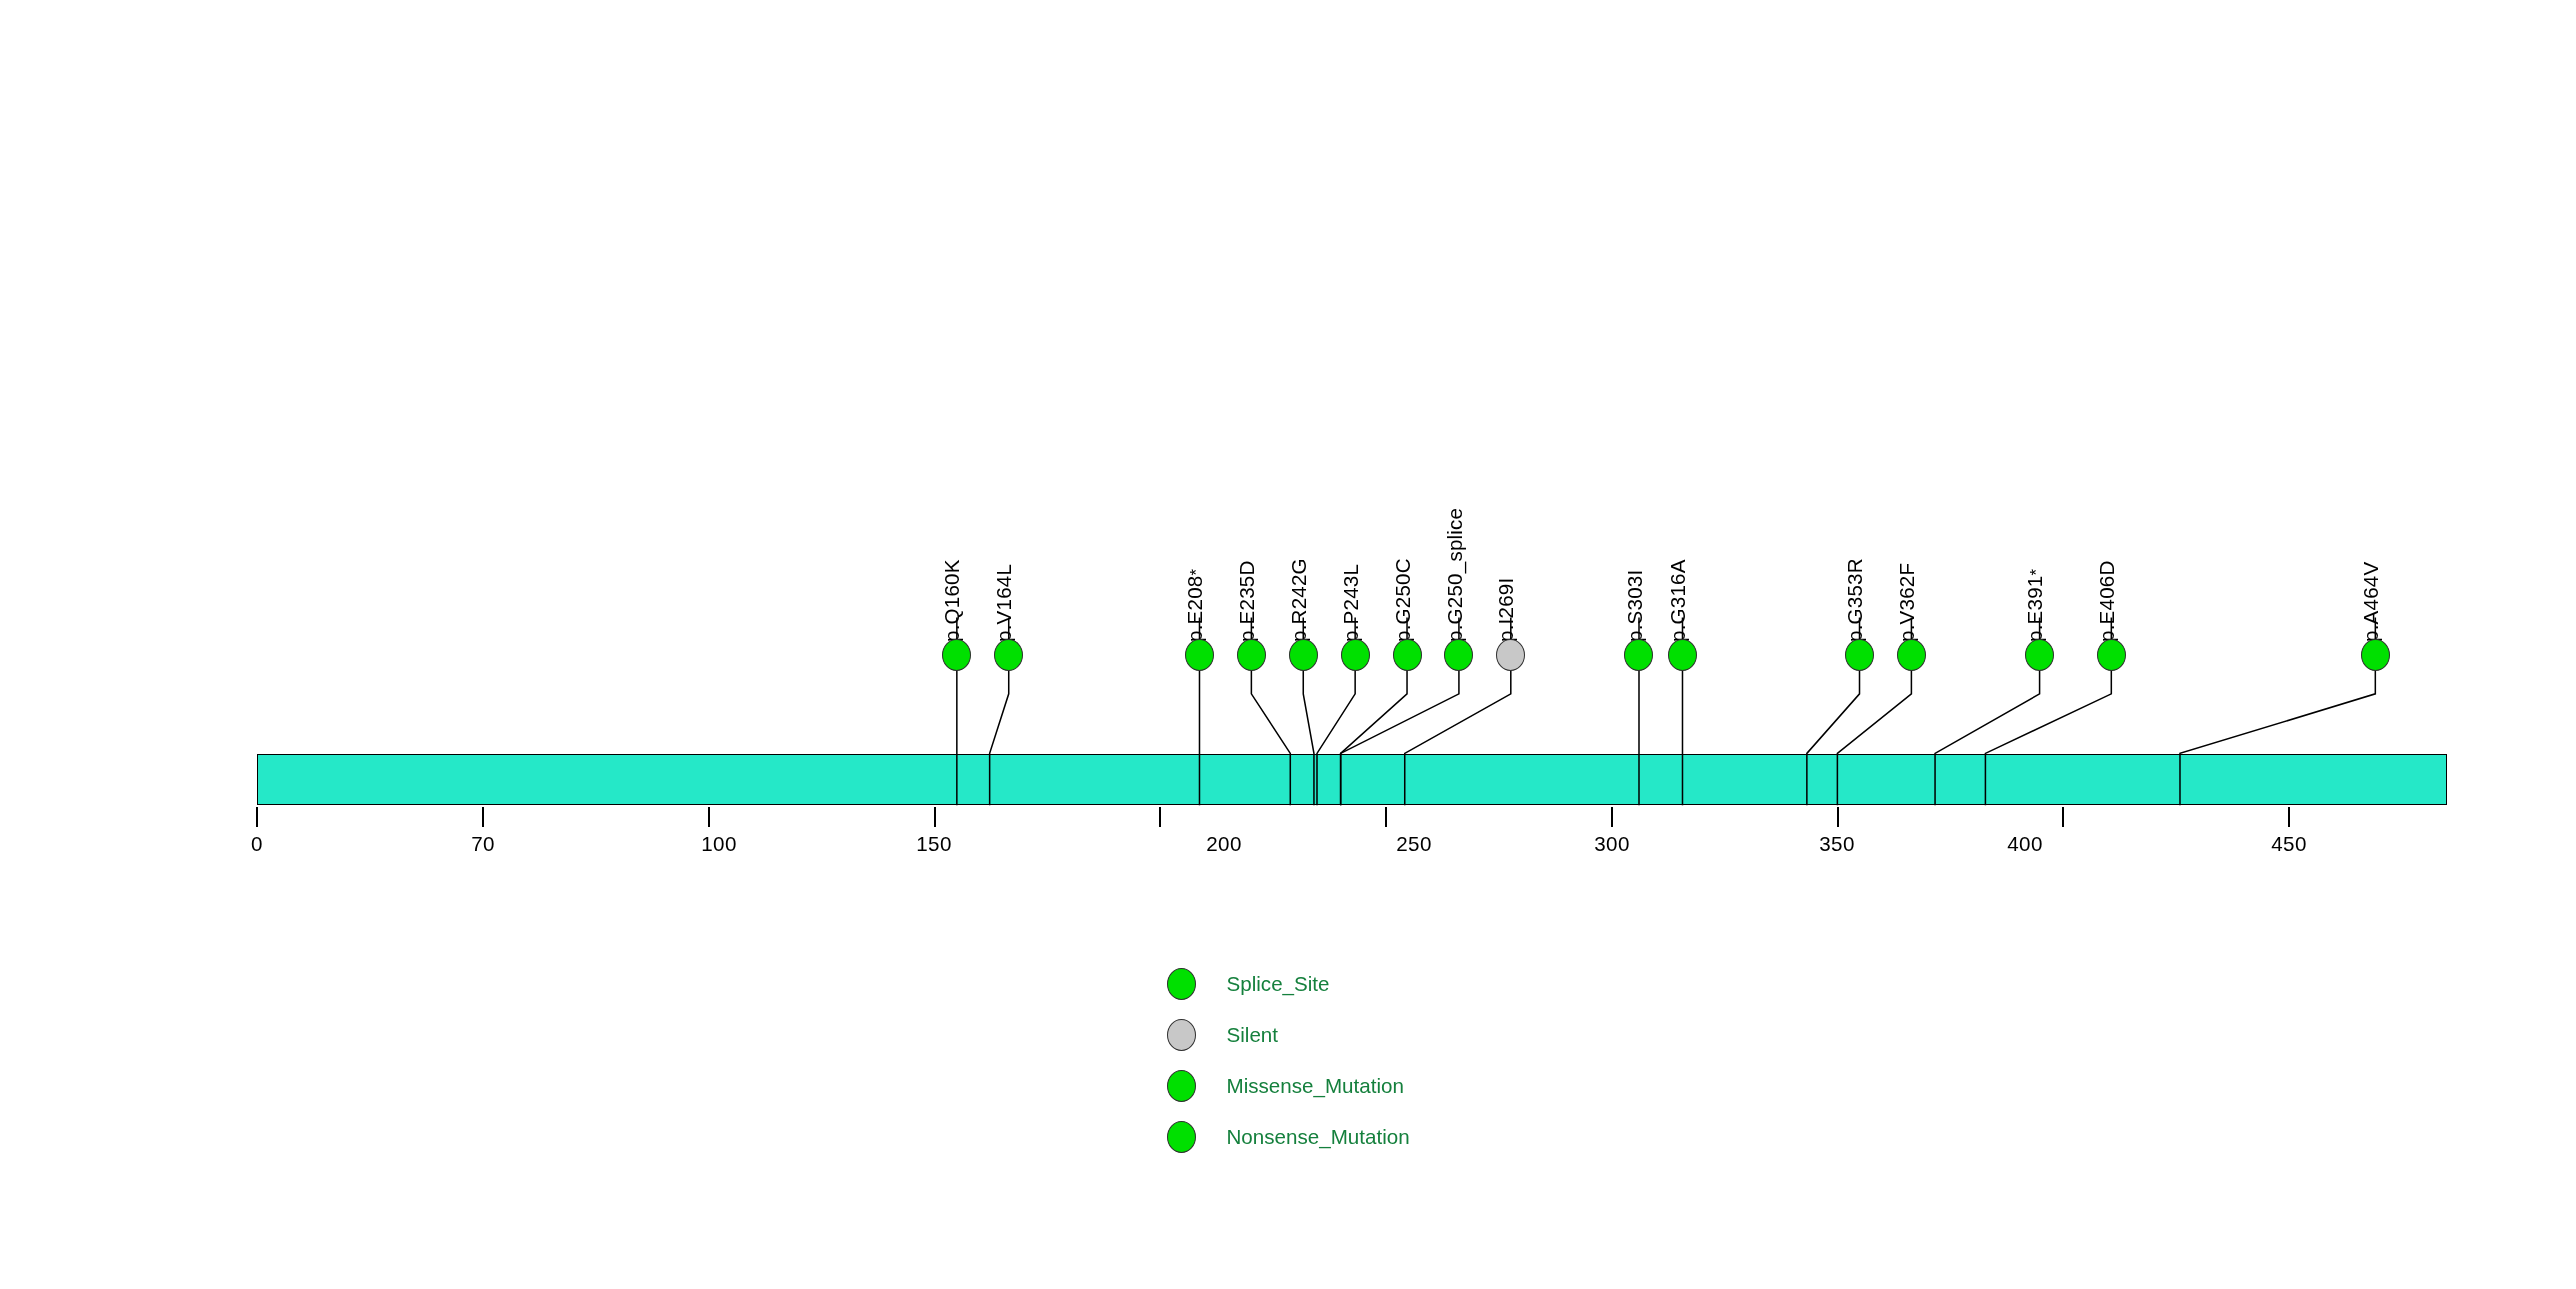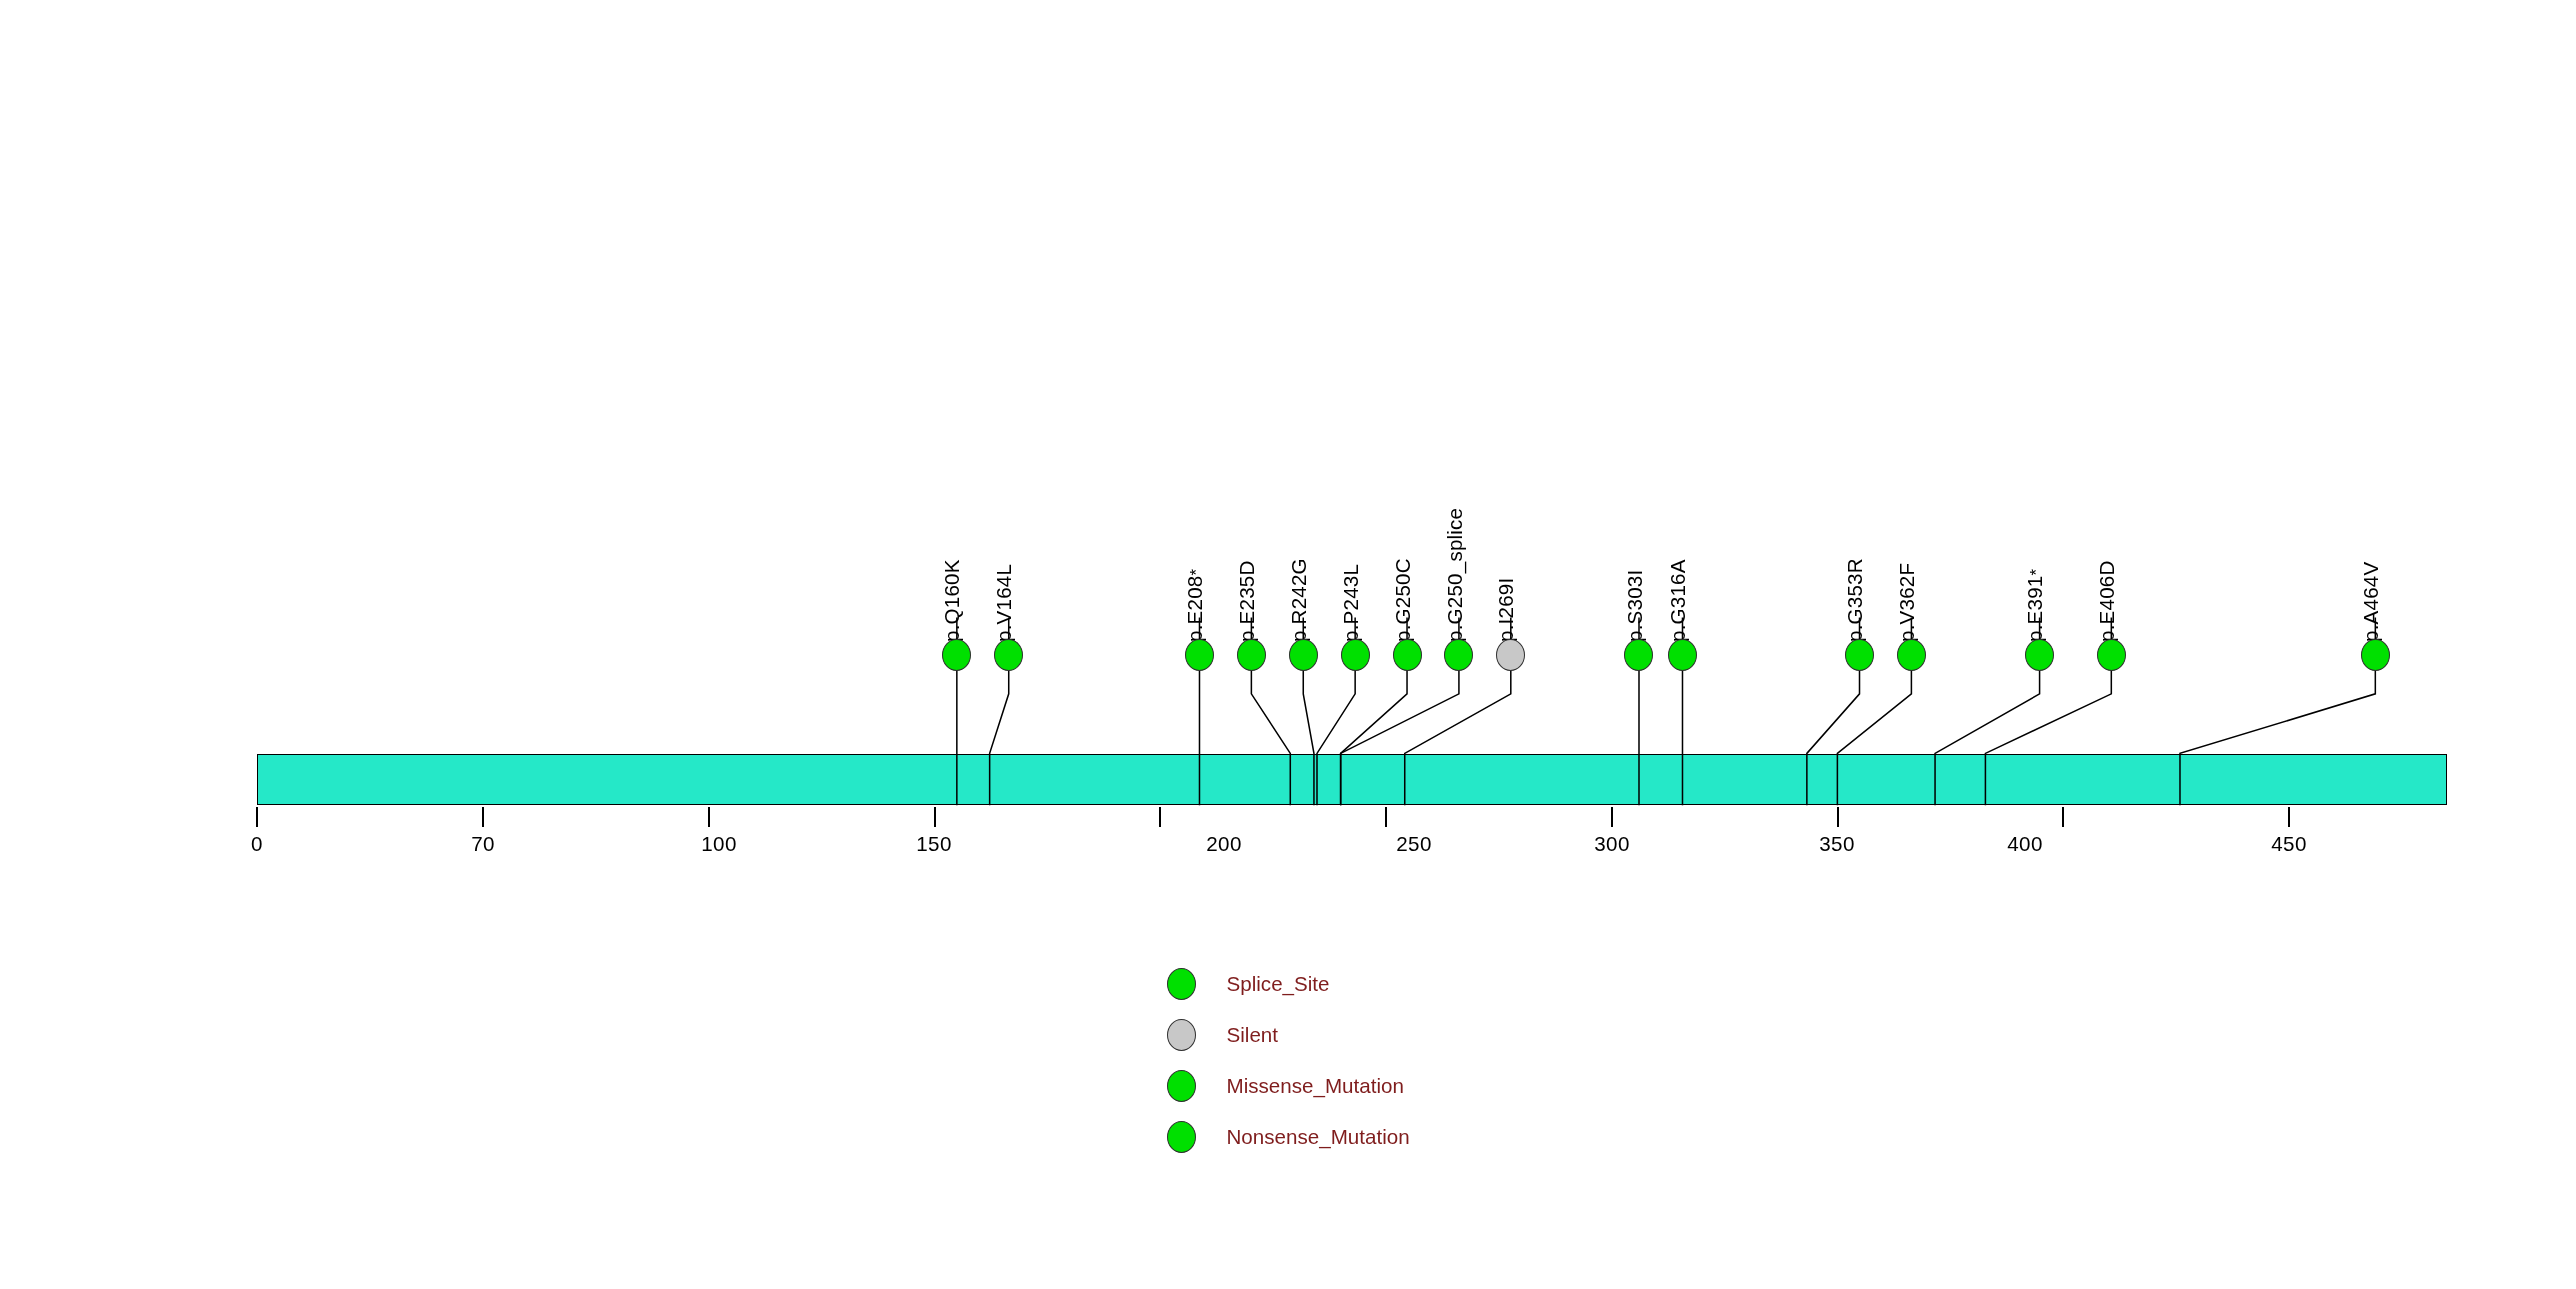--- a/index.html
+++ b/index.html
@@ -101,21 +101,21 @@
     width: 29px;
     height: 32px;
     border-radius: 50%;
     border: 1.5px solid #303030;
     box-sizing: border-box;
     flex: 0 0 auto;
   }
   .legend-text {
     margin-left: 30.5px;
     font-size: 20.6px;
-    color: #7f1d1d;
+    color: #15803d;
     white-space: nowrap;
   }
 </style>
 </head>
 <body>
 
 <div id="plot">
 
   <div class="protein-bar"></div>
 

